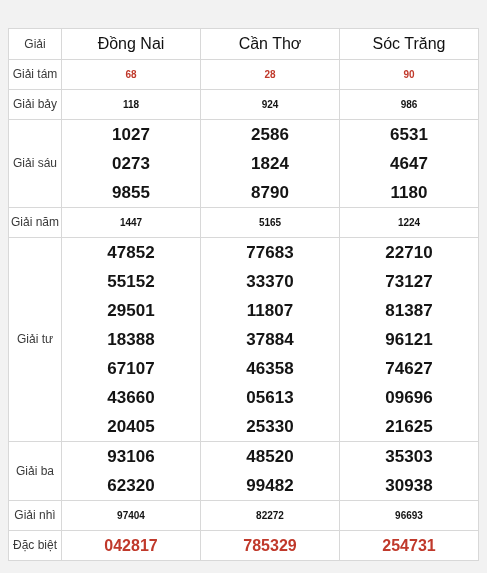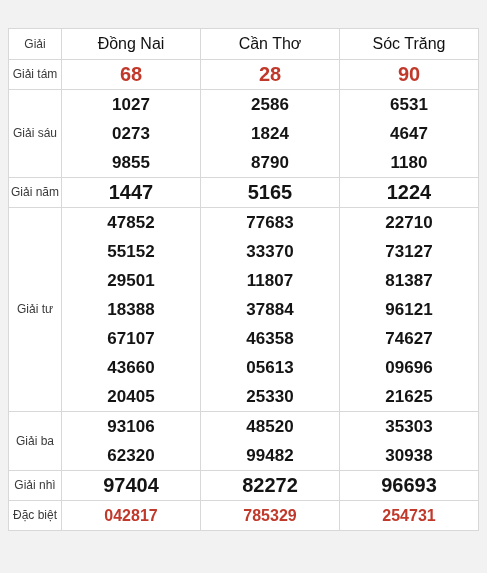--- a/index.html
+++ b/index.html
@@ -70,21 +70,21 @@
 
   .province-head {
     font-size: 16px;
     font-weight: normal;
     color: #111111;
     height: 30px;
     line-height: 30px;
   }
 
   .num {
-    font-size: 20px;
+    font-size: 10px;
     font-weight: bold;
     color: #141414;
     height: 29px;
     line-height: 29px;
   }
 
   .num.red {
     color: #c0392b;
   }
 
@@ -135,20 +135,26 @@
       </tr>
     </thead>
     <tbody>
         <tr>
           <td class="label-cell">Giải tám</td>
           <td class="one-line num red">68</td>
           <td class="one-line num red">28</td>
           <td class="one-line num red">90</td>
         </tr>
         <tr>
+          <td class="label-cell">Giải bảy</td>
+          <td class="one-line num">118</td>
+          <td class="one-line num">924</td>
+          <td class="one-line num">986</td>
+        </tr>
+        <tr>
           <td class="label-cell">Giải sáu</td>
           <td class="six-cell">
             <div class="stack">
               <div class="entry">1027</div>
               <div class="entry">0273</div>
               <div class="entry">9855</div>
             </div>
           </td>
           <td class="six-cell">
             <div class="stack">

